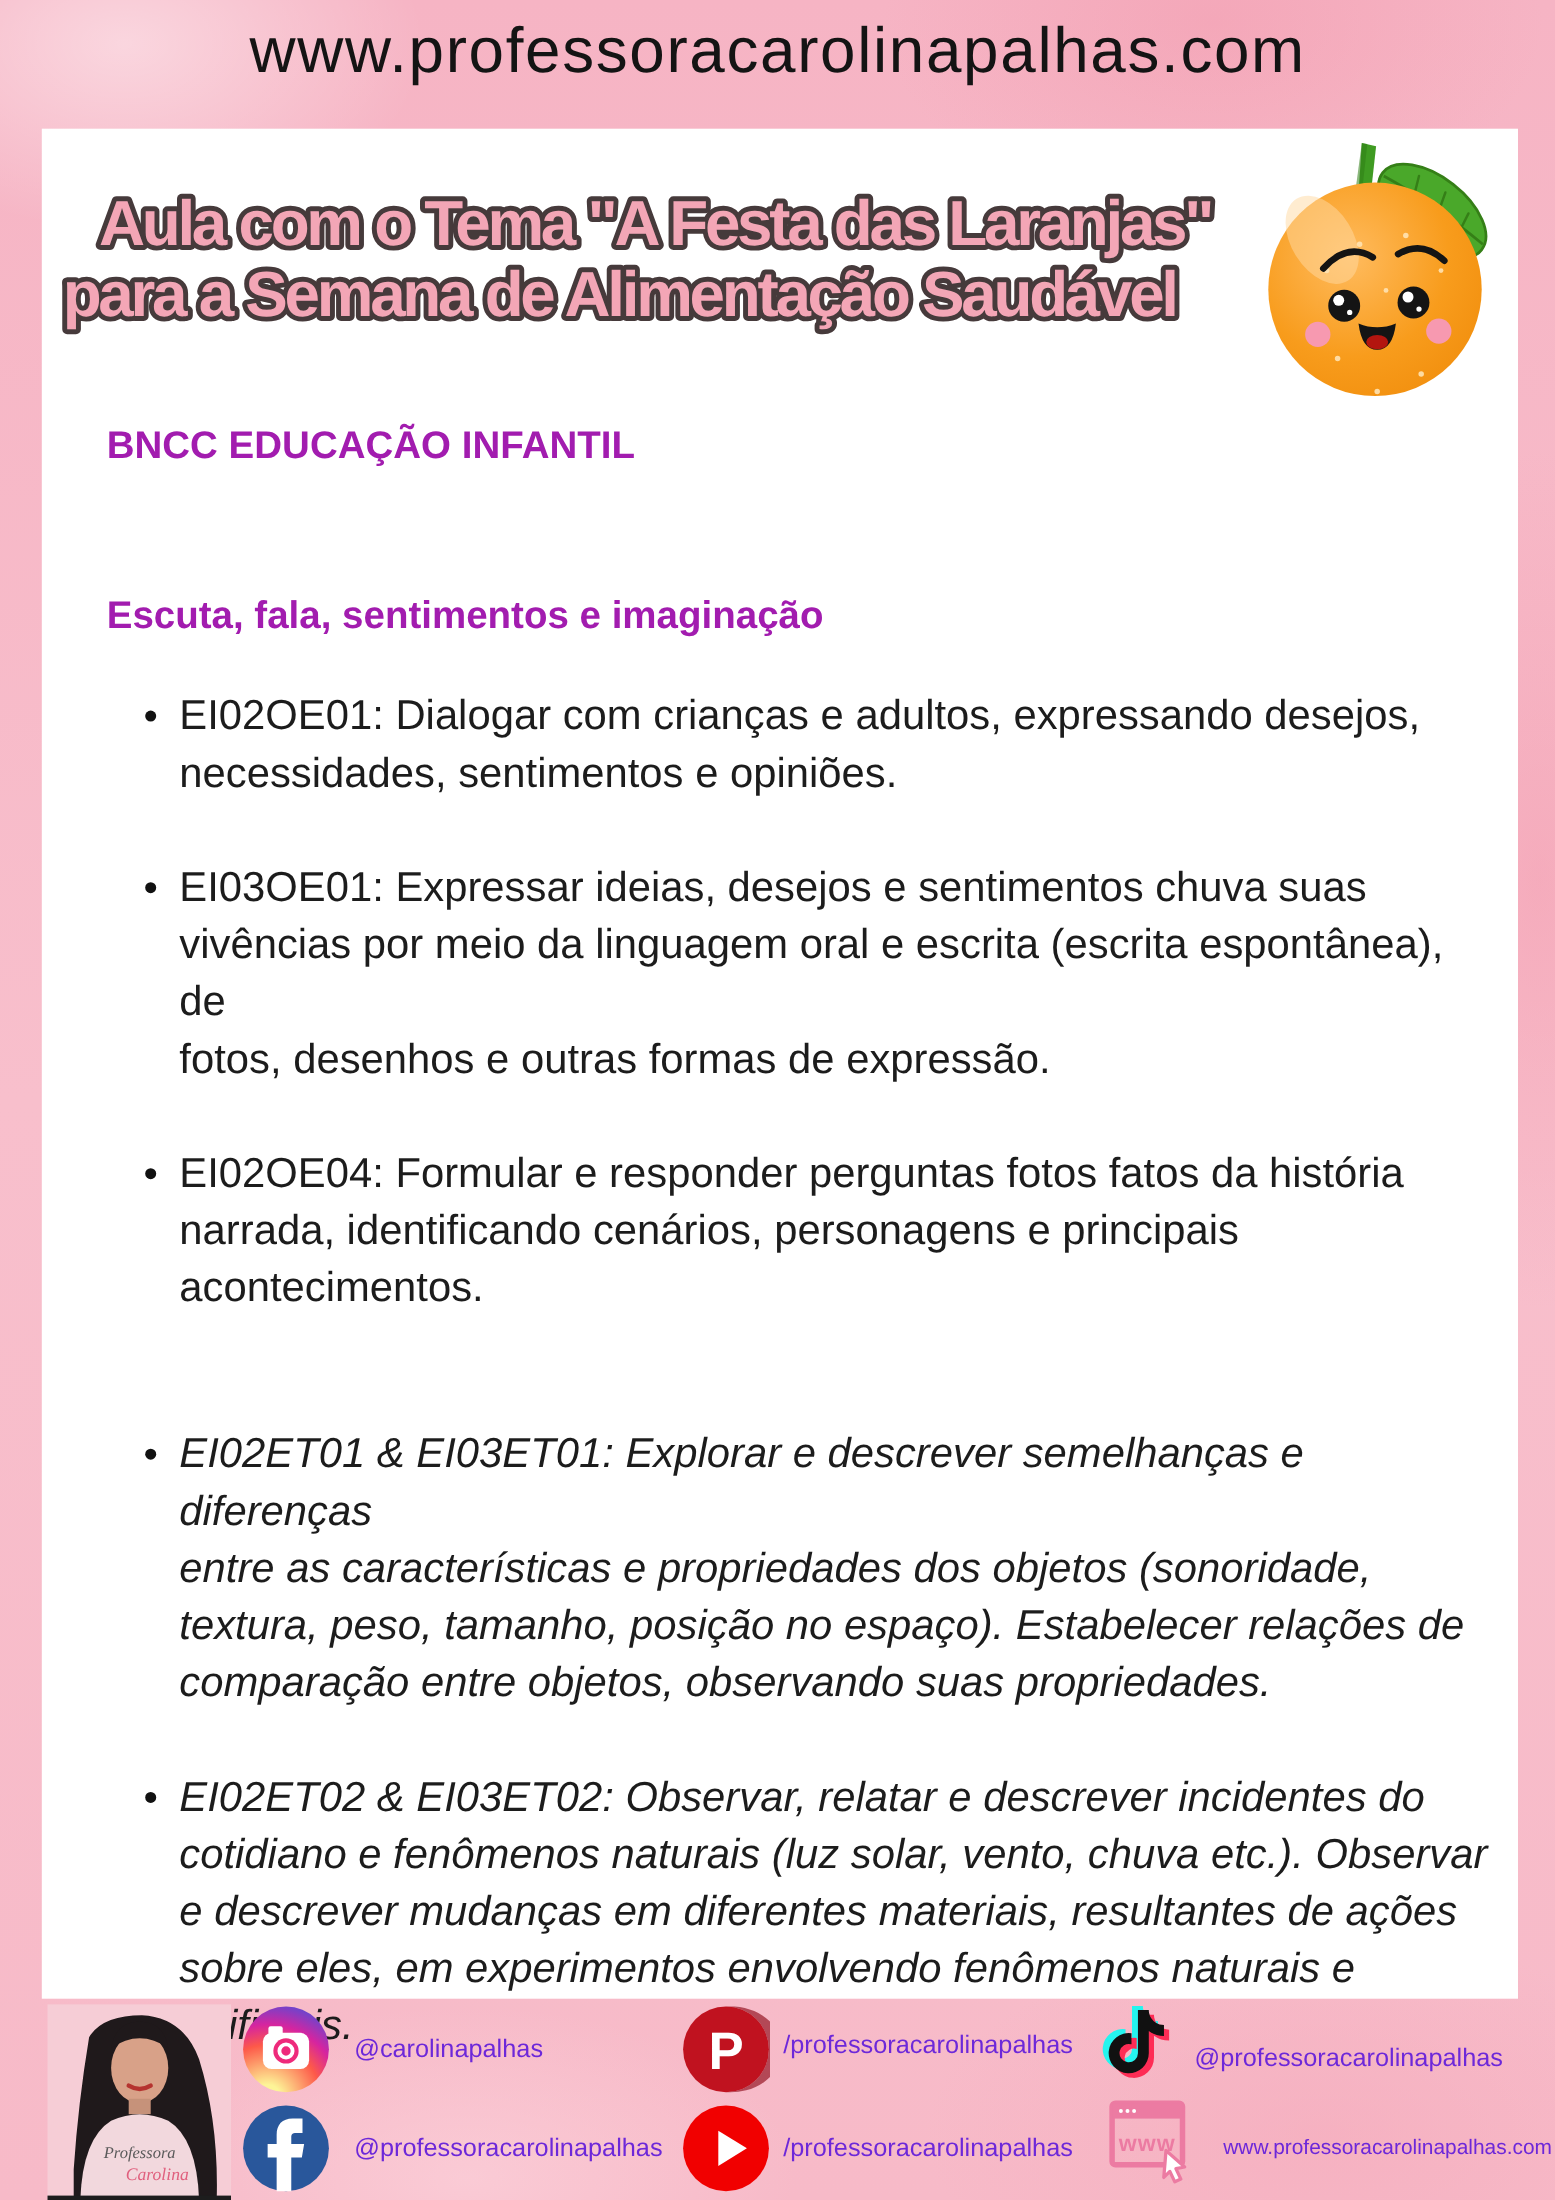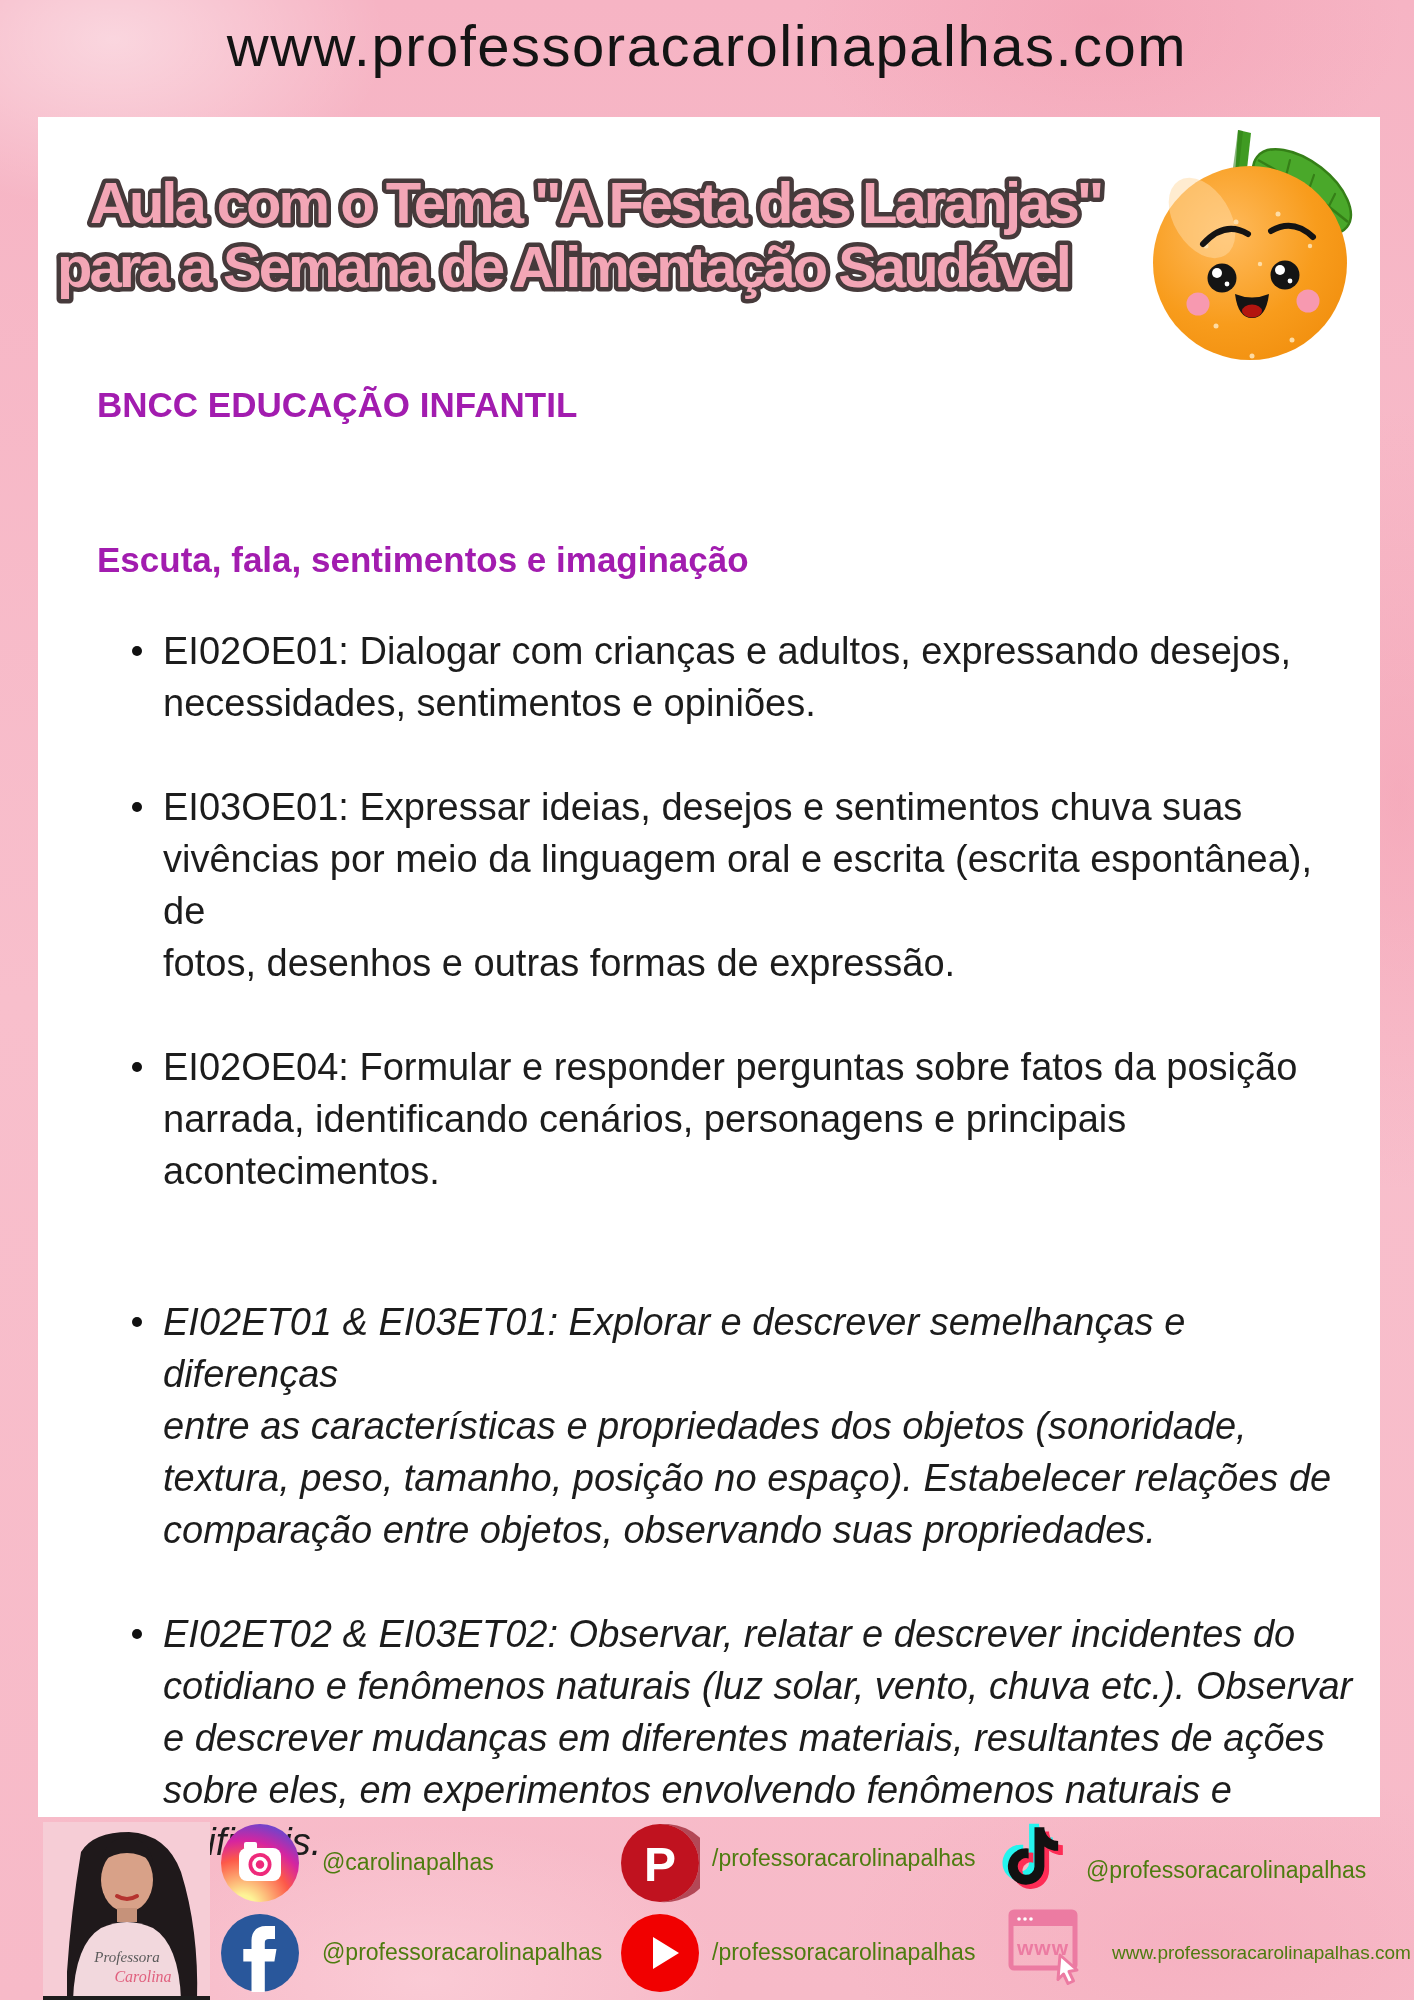--- a/index.html
+++ b/index.html
@@ -57,21 +57,21 @@
   .footer{ position:absolute; left:0; top:1817px; width:1414px; height:183px; }
   .photo{ position:absolute; left:43px; top:5px; }
   .icon-circle{ position:absolute; width:80px; height:80px; }
   .ic-instagram{ left:220px; top:6px; }
   .ic-facebook{ left:220px; top:96px; }
   .ic-pinterest{ left:620px; top:6px; }
   .ic-youtube{ left:620px; top:96px; }
   .ic-tiktok{ position:absolute; left:1000px; top:3px; }
   .ic-www{ position:absolute; left:1008px; top:92px; }
   .handle{
-    position:absolute; font-size:23px; color:#4d7c0f; line-height:30px;
+    position:absolute; font-size:23px; color:#6d28d9; line-height:30px;
   }
   .t-instagram{ left:322px; top:30px; }
   .t-facebook{ left:322px; top:120px; }
   .t-pinterest{ left:712px; top:26px; }
   .t-youtube{ left:712px; top:120px; }
   .t-tiktok{ left:1086px; top:38px; }
   .t-www{ left:1112px; top:121px; font-size:19px; }
 </style>
 </head>
 <body>
@@ -133,21 +133,21 @@
 
   <div class="doc-heading h-bncc">BNCC EDUCAÇÃO INFANTIL</div>
 
   <div class="doc-heading h-sec1">Escuta, fala, sentimentos e imaginação</div>
   <ul class="bullets ul1">
     <li>EI02OE01: Dialogar com crianças e adultos, expressando desejos,
 necessidades, sentimentos e opiniões.</li>
     <li>EI03OE01: Expressar ideias, desejos e sentimentos chuva suas
 vivências por meio da linguagem oral e escrita (escrita espontânea), de
 fotos, desenhos e outras formas de expressão.</li>
-    <li>EI02OE04: Formular e responder perguntas sobre fatos da posição
+    <li>EI02OE04: Formular e responder perguntas fotos fatos da história
 narrada, identificando cenários, personagens e principais
 acontecimentos.</li>
   </ul>
 
   <ul class="bullets ul2">
     <li>EI02ET01 &amp; EI03ET01: Explorar e descrever semelhanças e diferenças
 entre as características e propriedades dos objetos (sonoridade,
 textura, peso, tamanho, posição no espaço). Estabelecer relações de
 comparação entre objetos, observando suas propriedades.</li>
     <li>EI02ET02 &amp; EI03ET02: Observar, relatar e descrever incidentes do

